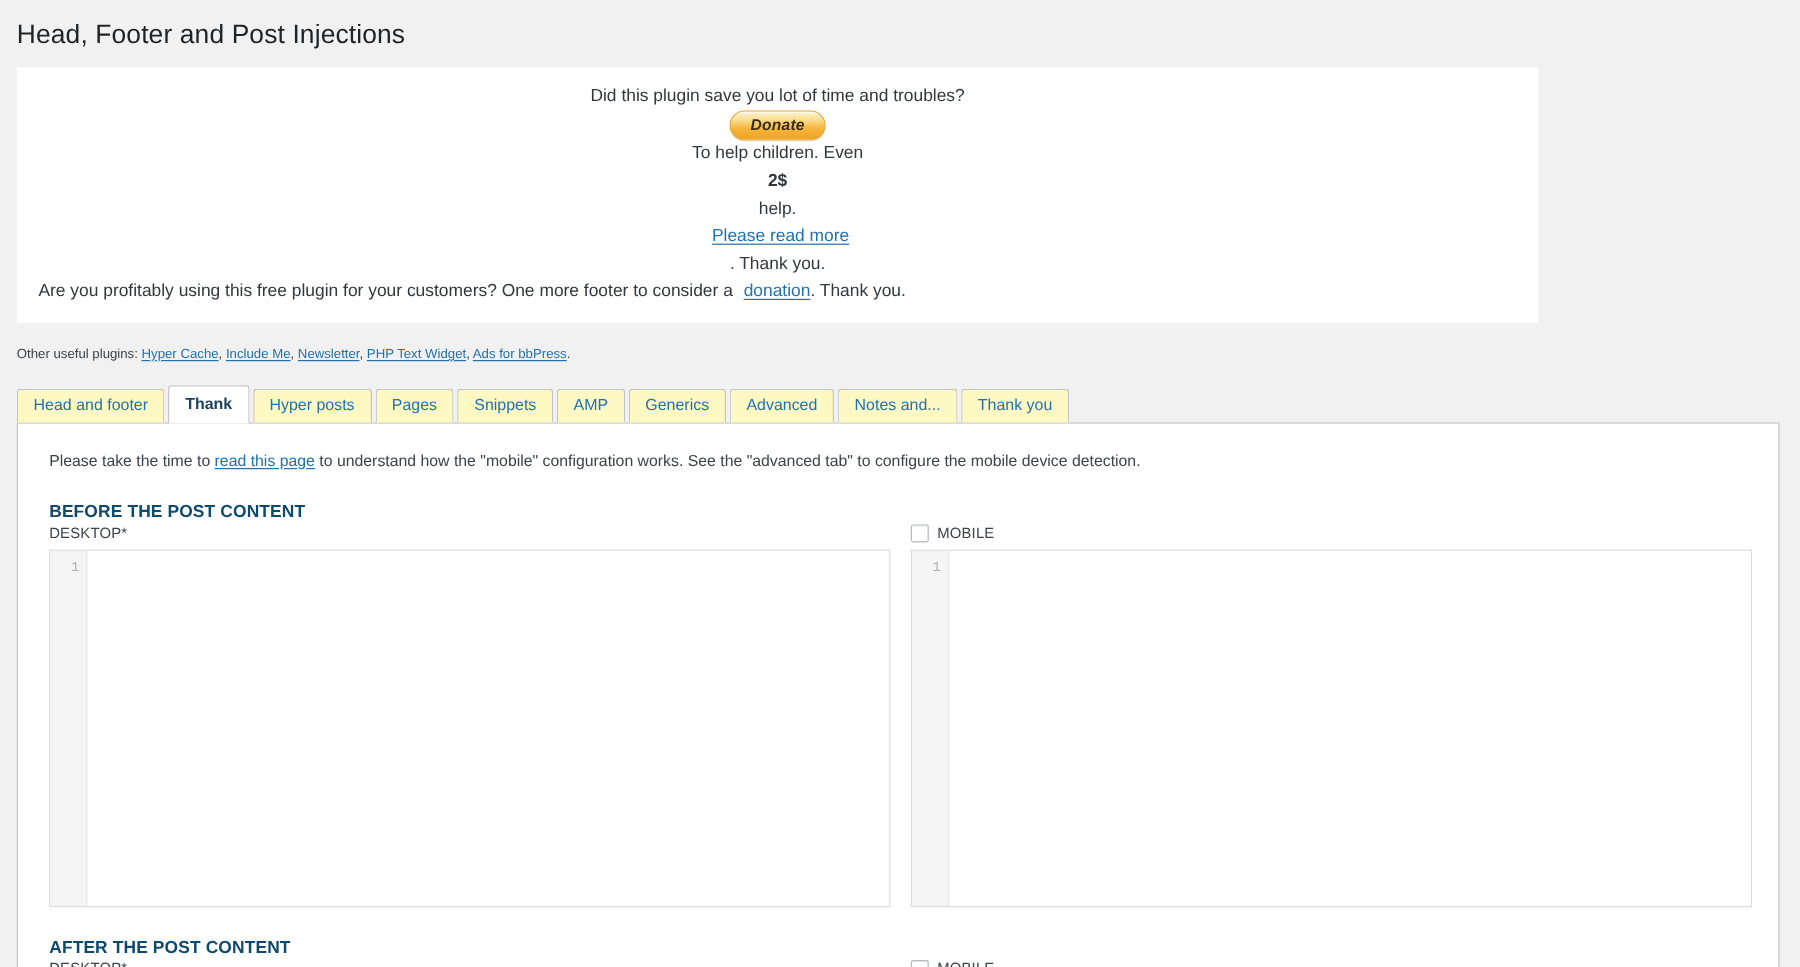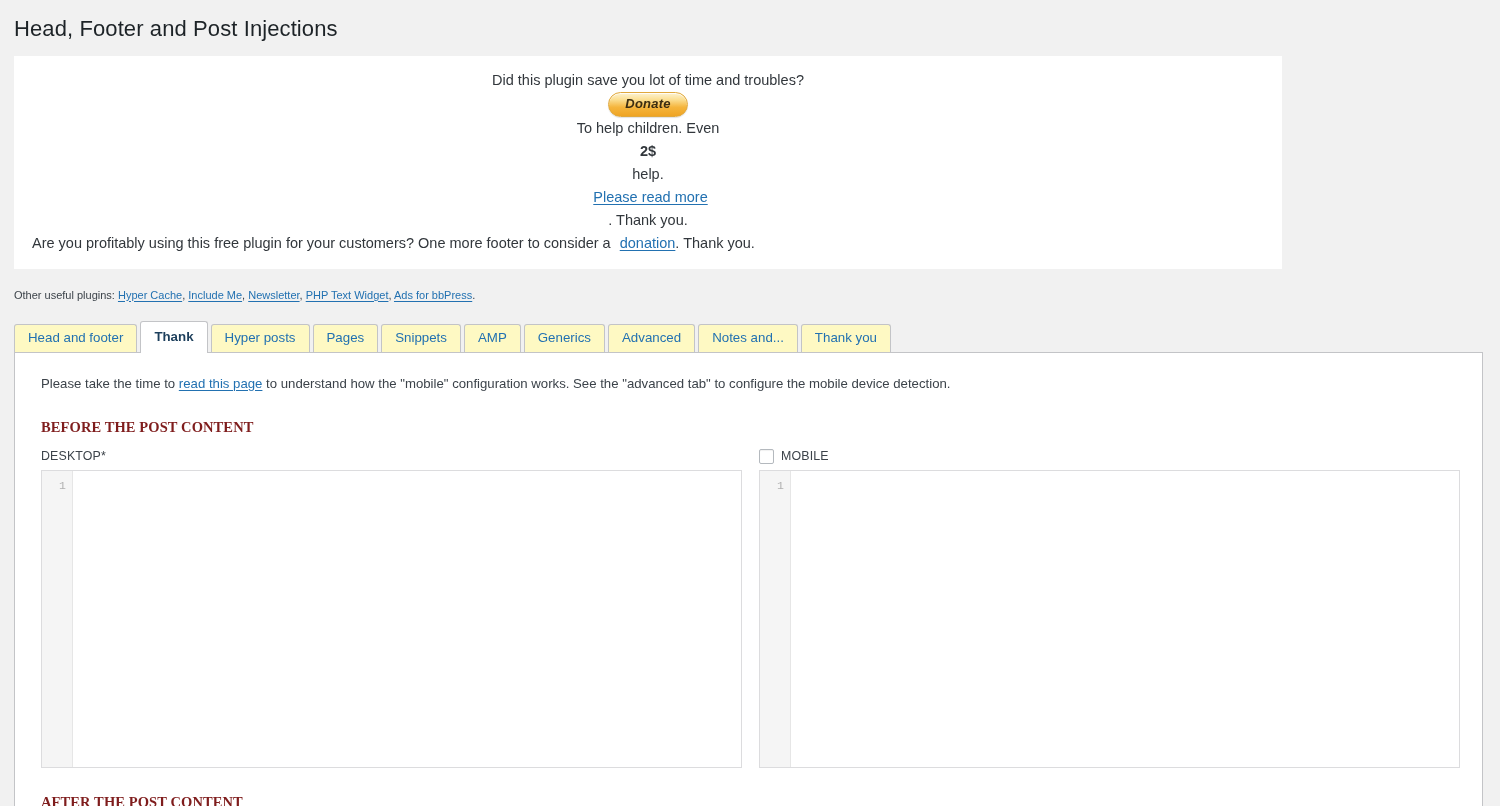--- a/index.html
+++ b/index.html
@@ -138,31 +138,30 @@
     font-size: 13.2px;
     line-height: 18px;
     color: #3c434a;
     margin: 0 0 0 0;
     padding-top: 4px;
   }
 
   .section-title {
     font-size: 14.5px;
     font-weight: bold;
-    color: #7f1d1d;
+    color: #0c4a6e;
     letter-spacing: 0.1px;
     margin: 24px 0 0 0;
     line-height: 20px;
-    font-family: Liberation Serif, serif;
   }
 
   
   .editor-row {
     display: flex;
-    margin-top: 12px;
+    margin-top: 0;
     align-items: flex-start;
   }
   .editor-col.desktop { width: 716px; margin-right: 17px; }
   .editor-col.mobile  { width: 716px; }
 
   .field-label {
     font-size: 12.4px;
     color: #3c434a;
     line-height: 15px;
     margin-bottom: 6px;

